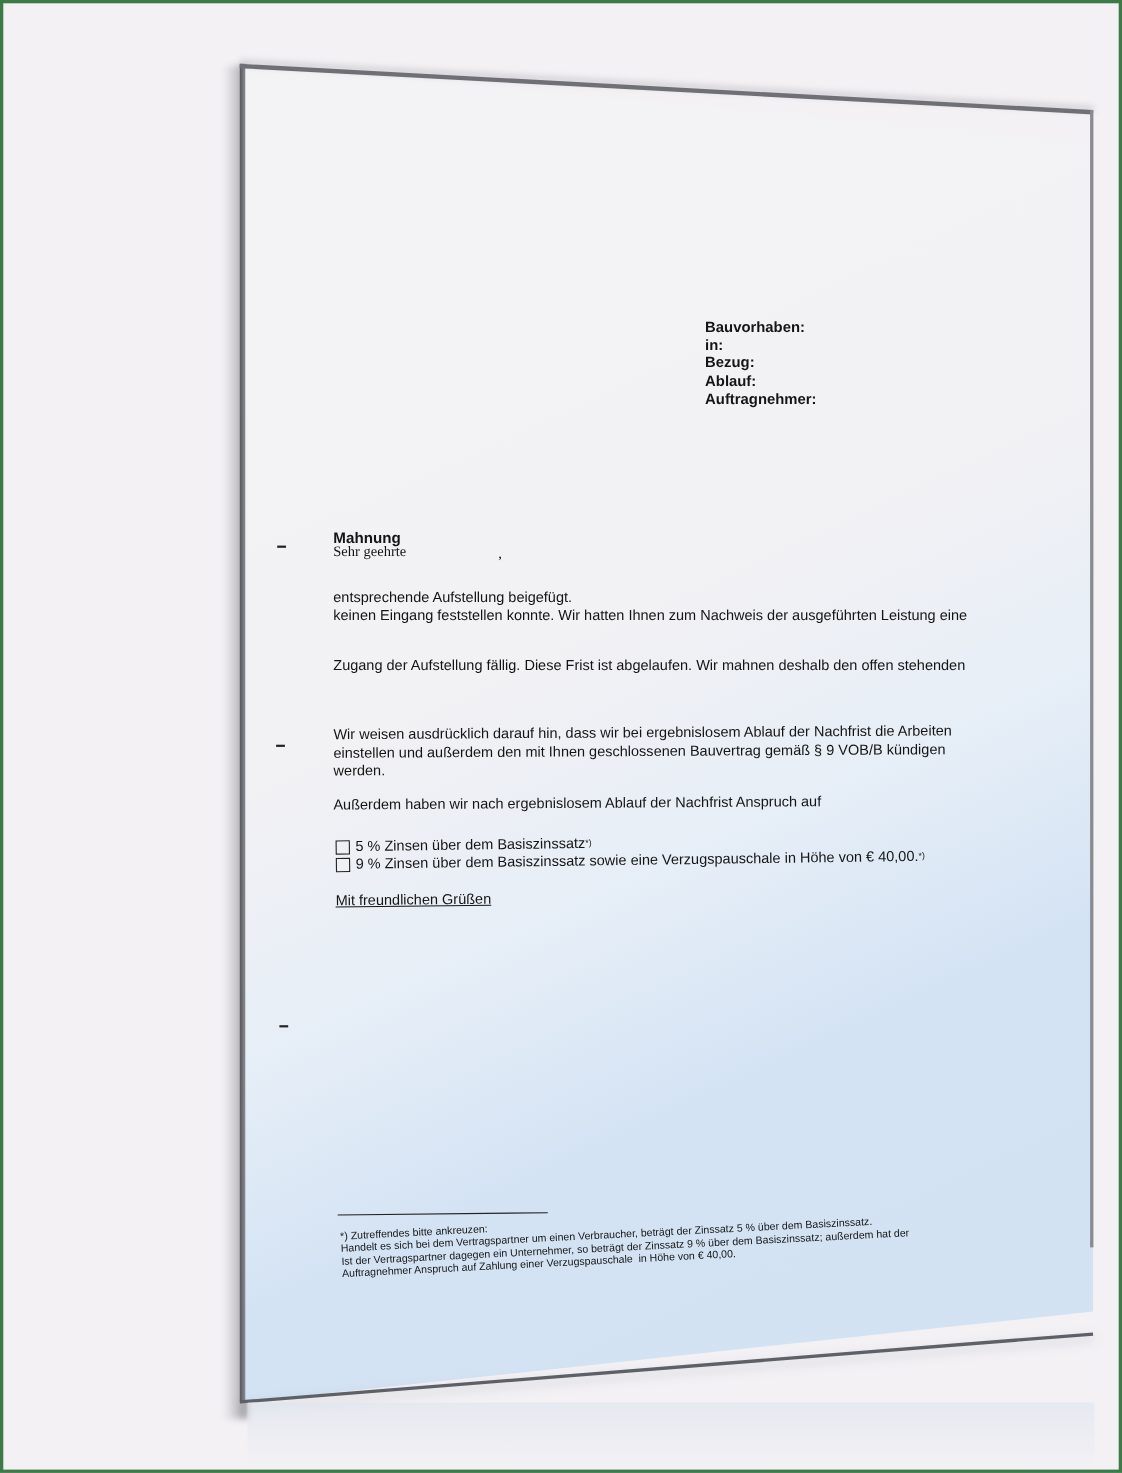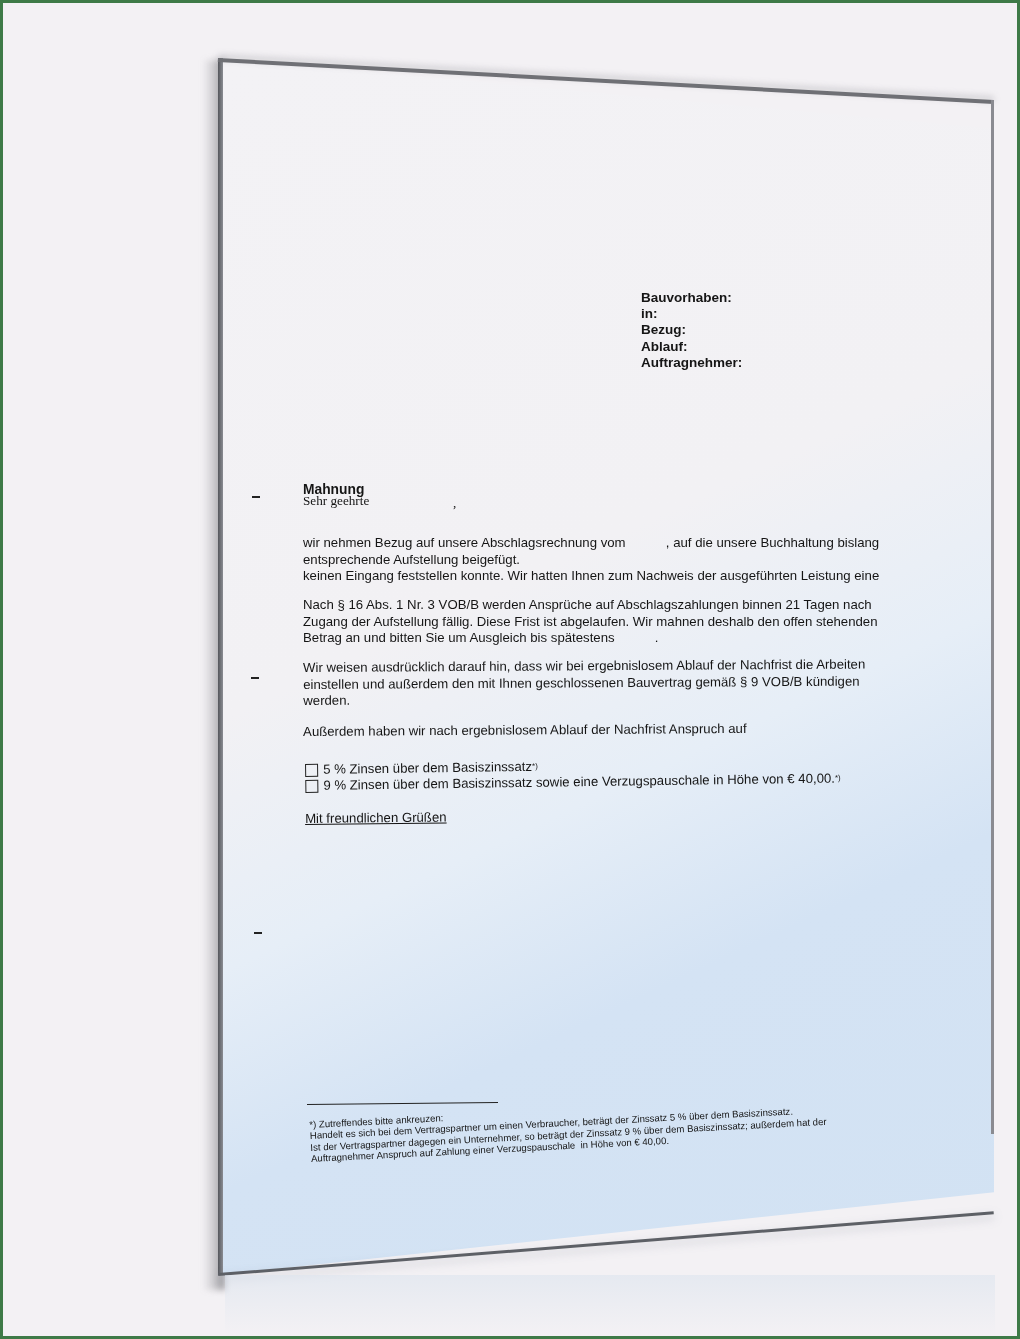--- a/index.html
+++ b/index.html
@@ -102,29 +102,26 @@
 <div class="dash" style="left:252px;top:496px;"></div>
 <div class="dash" style="left:251px;top:677px;"></div>
 <div class="dash" style="left:254px;top:932px;"></div>
 
 <div class="text salutation">
   <span>Sehr geehrte</span>
   <span class="comma">,</span>
 </div>
 
 <div class="text para p1">
-  <div style="white-space:pre">wir nehmen Bezug auf unsere Abschlagsrechnung vom           , auf die unsere Buchhaltung bislang</div>
   <div>entsprechende Aufstellung beigefügt.</div>
   <div>keinen Eingang feststellen konnte. Wir hatten Ihnen zum Nachweis der ausgeführten Leistung eine</div>
 </div>
 
 <div class="text para p2">
-  <div>Nach § 16 Abs. 1 Nr. 3 VOB/B werden Ansprüche auf Abschlagszahlungen binnen 21 Tagen nach</div>
   <div>Zugang der Aufstellung fällig. Diese Frist ist abgelaufen. Wir mahnen deshalb den offen stehenden</div>
-  <div style="white-space:pre">Betrag an und bitten Sie um Ausgleich bis spätestens           .</div>
 </div>
 
 <div class="text para p3">
   <div>Wir weisen ausdrücklich darauf hin, dass wir bei ergebnislosem Ablauf der Nachfrist die Arbeiten</div>
   <div>einstellen und außerdem den mit Ihnen geschlossenen Bauvertrag gemäß § 9 VOB/B kündigen</div>
   <div>werden.</div>
 </div>
 
 <div class="text para p4">
   <div>Außerdem haben wir nach ergebnislosem Ablauf der Nachfrist Anspruch auf</div>

